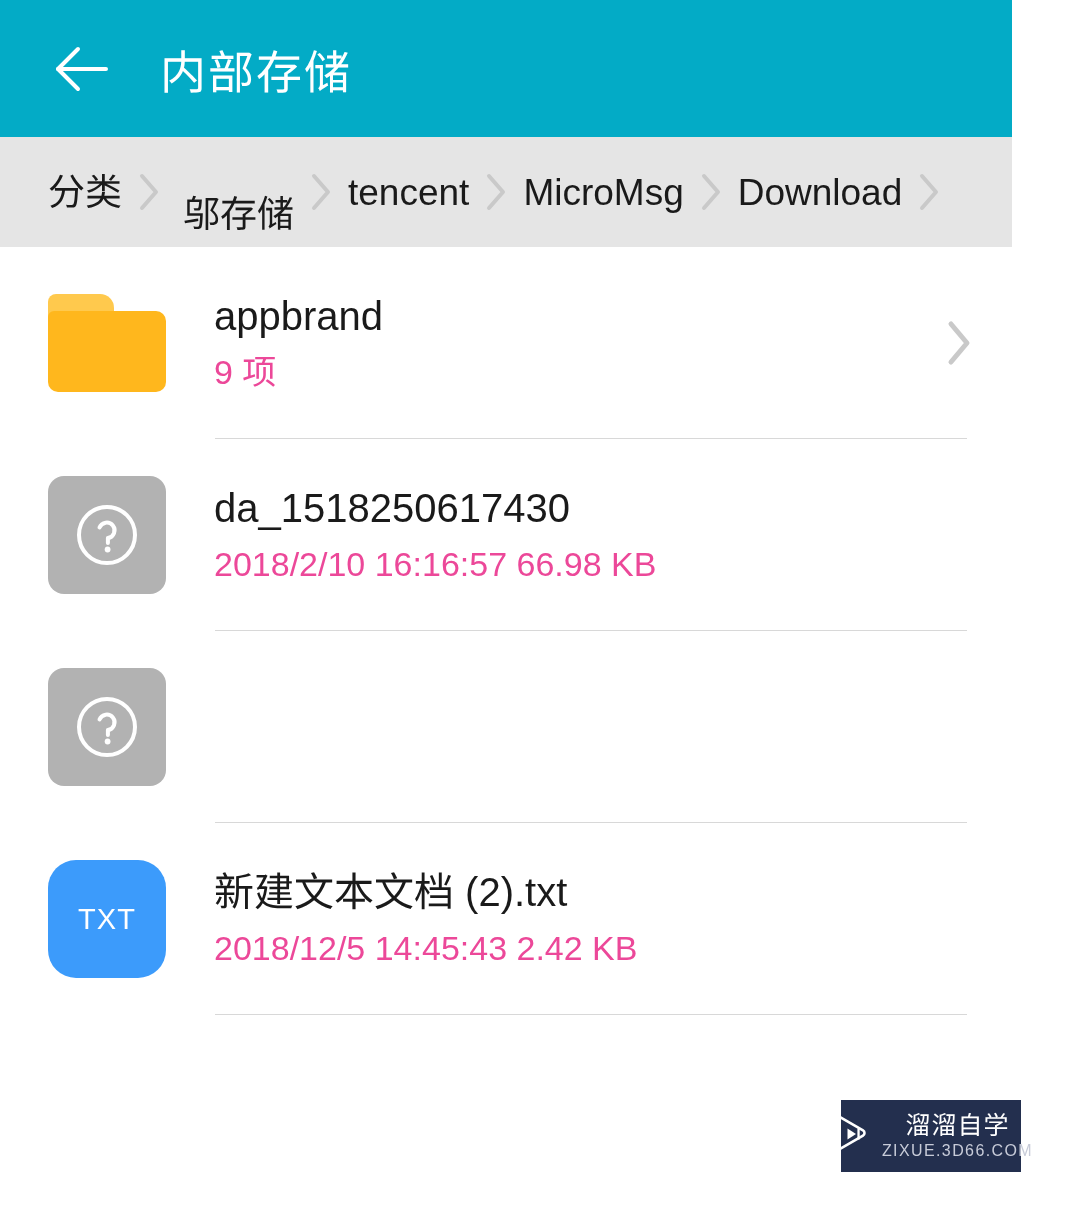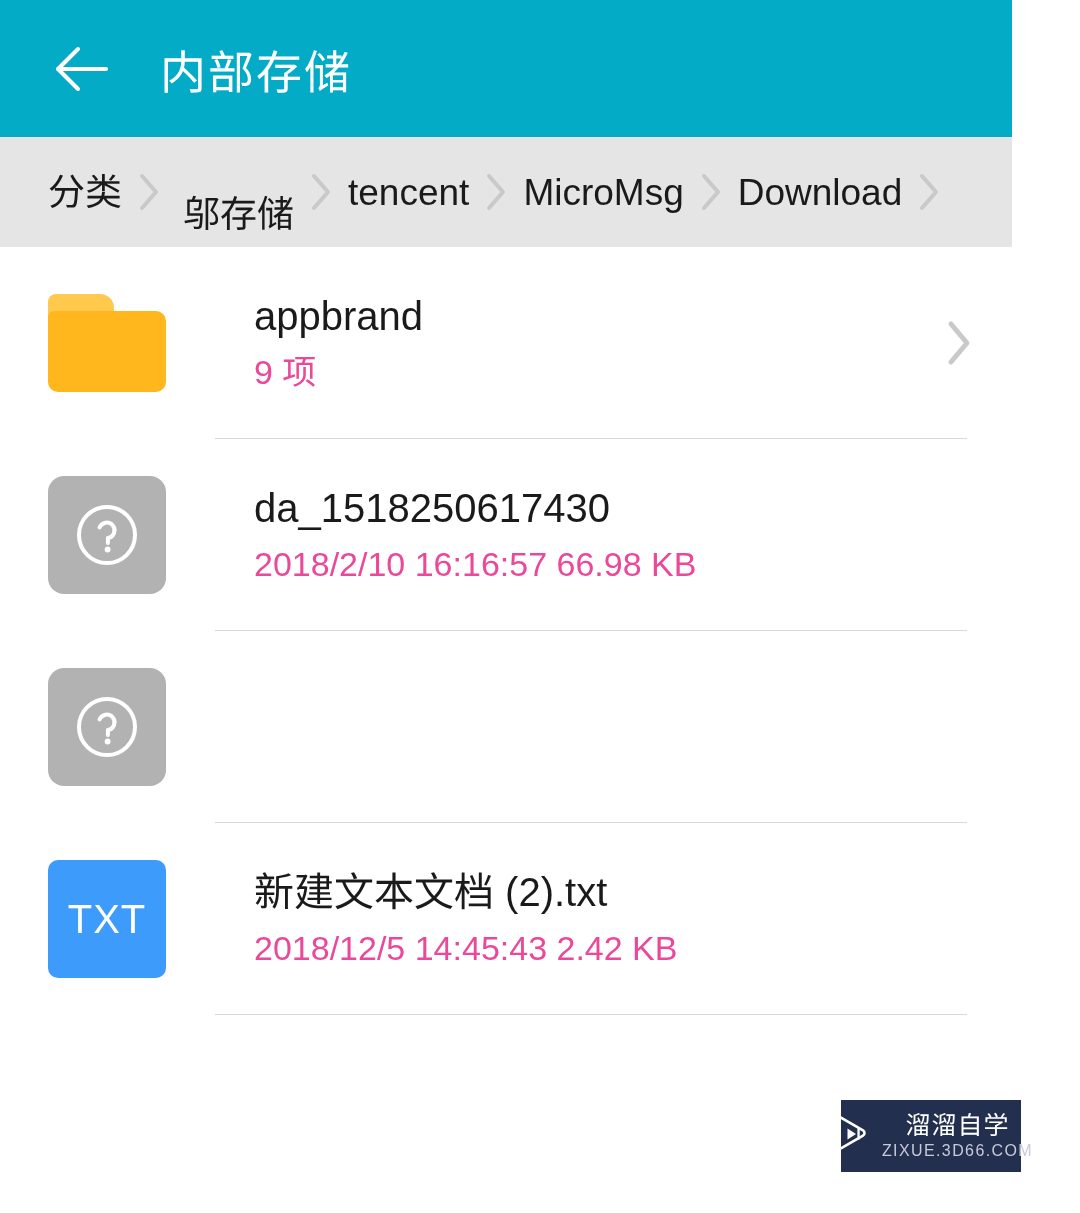--- a/index.html
+++ b/index.html
@@ -90,21 +90,20 @@
     background: #ffffff;
   }
 
   .row {
     position: relative;
     height: 192px;
     display: flex;
     align-items: center;
     padding-left: 48px;
     cursor: pointer;
-    gap: 40px;
   }
 
   .row-divider {
     position: absolute;
     left: 215px;
     right: 45px;
     bottom: 0;
     height: 1px;
     background: #d8d8d8;
   }
@@ -138,26 +137,26 @@
     background: #b2b2b2;
     border-radius: 16px;
     display: flex;
     align-items: center;
     justify-content: center;
   }
 
   .icon-txt {
     width: 118px; height: 118px;
     background: #3c9bfb;
-    border-radius: 10px;
+    border-radius: 28px;
     display: flex;
     align-items: center;
     justify-content: center;
     color: #ffffff;
-    font-size: 40px;
+    font-size: 29px;
     letter-spacing: 1px;
   }
 
   .row-text {
     margin-left: 48px;
     flex: 1 1 auto;
     min-width: 0;
     display: flex;
     flex-direction: column;
     justify-content: center;

